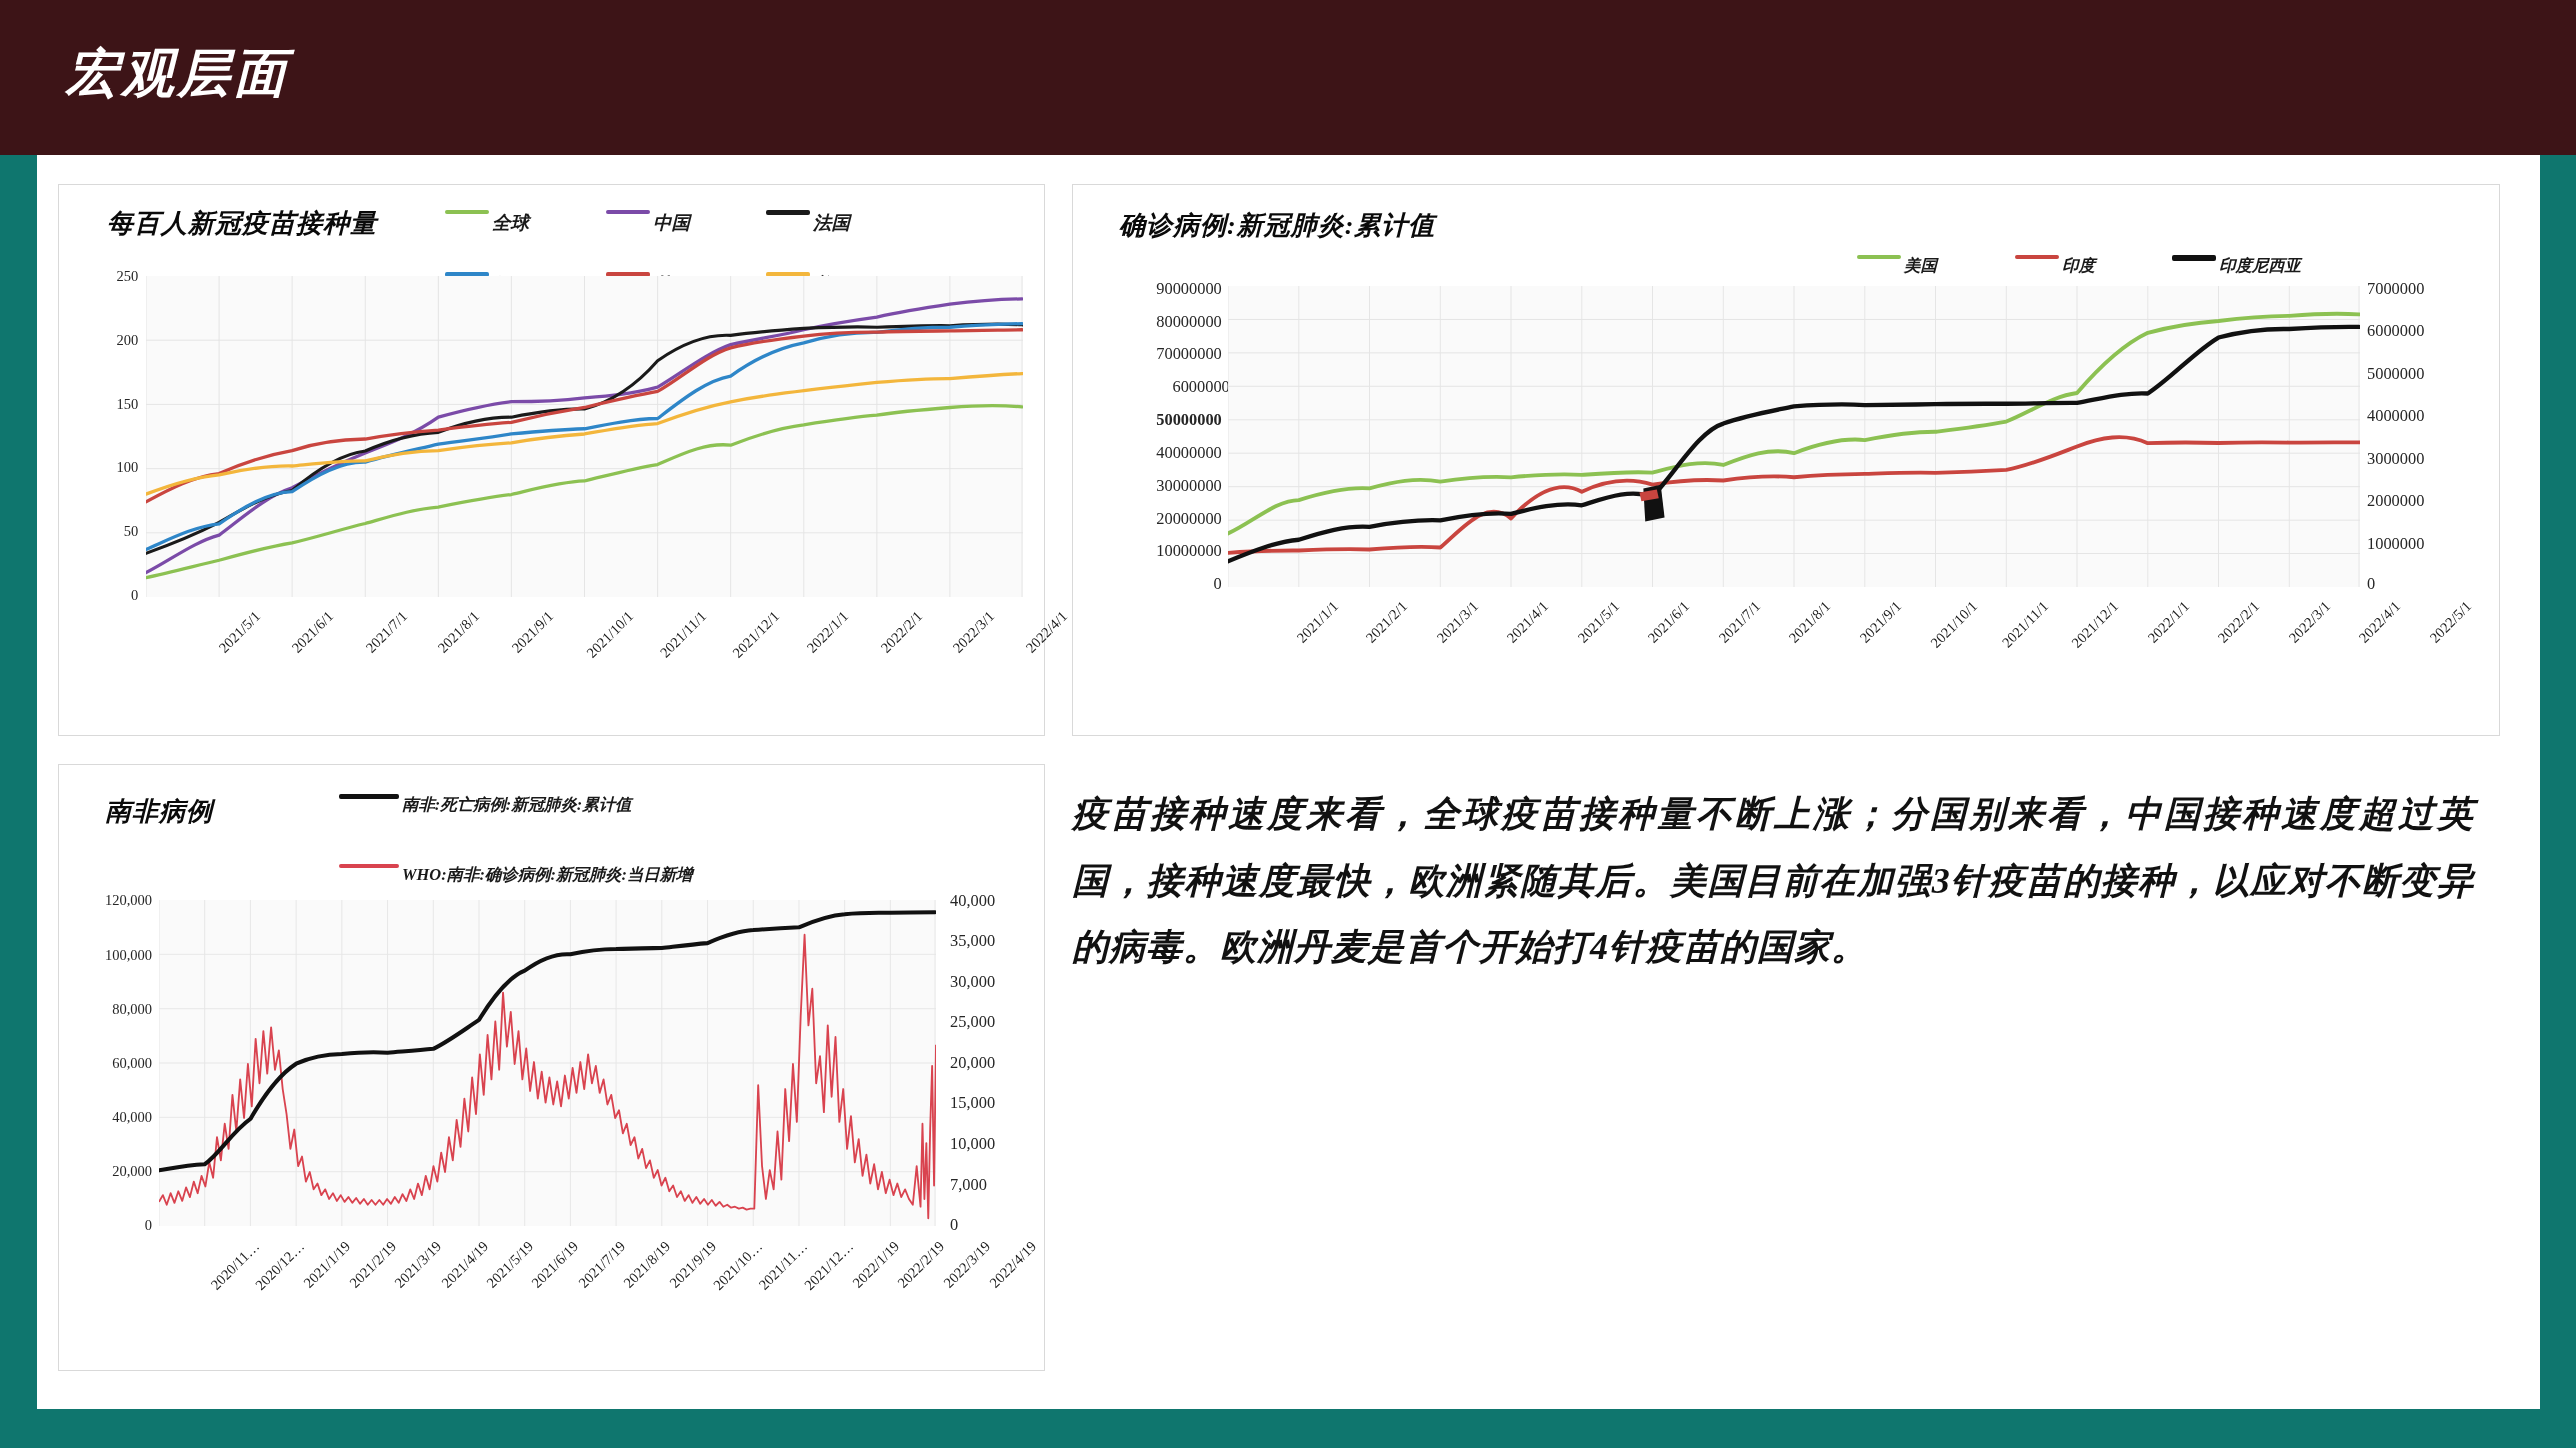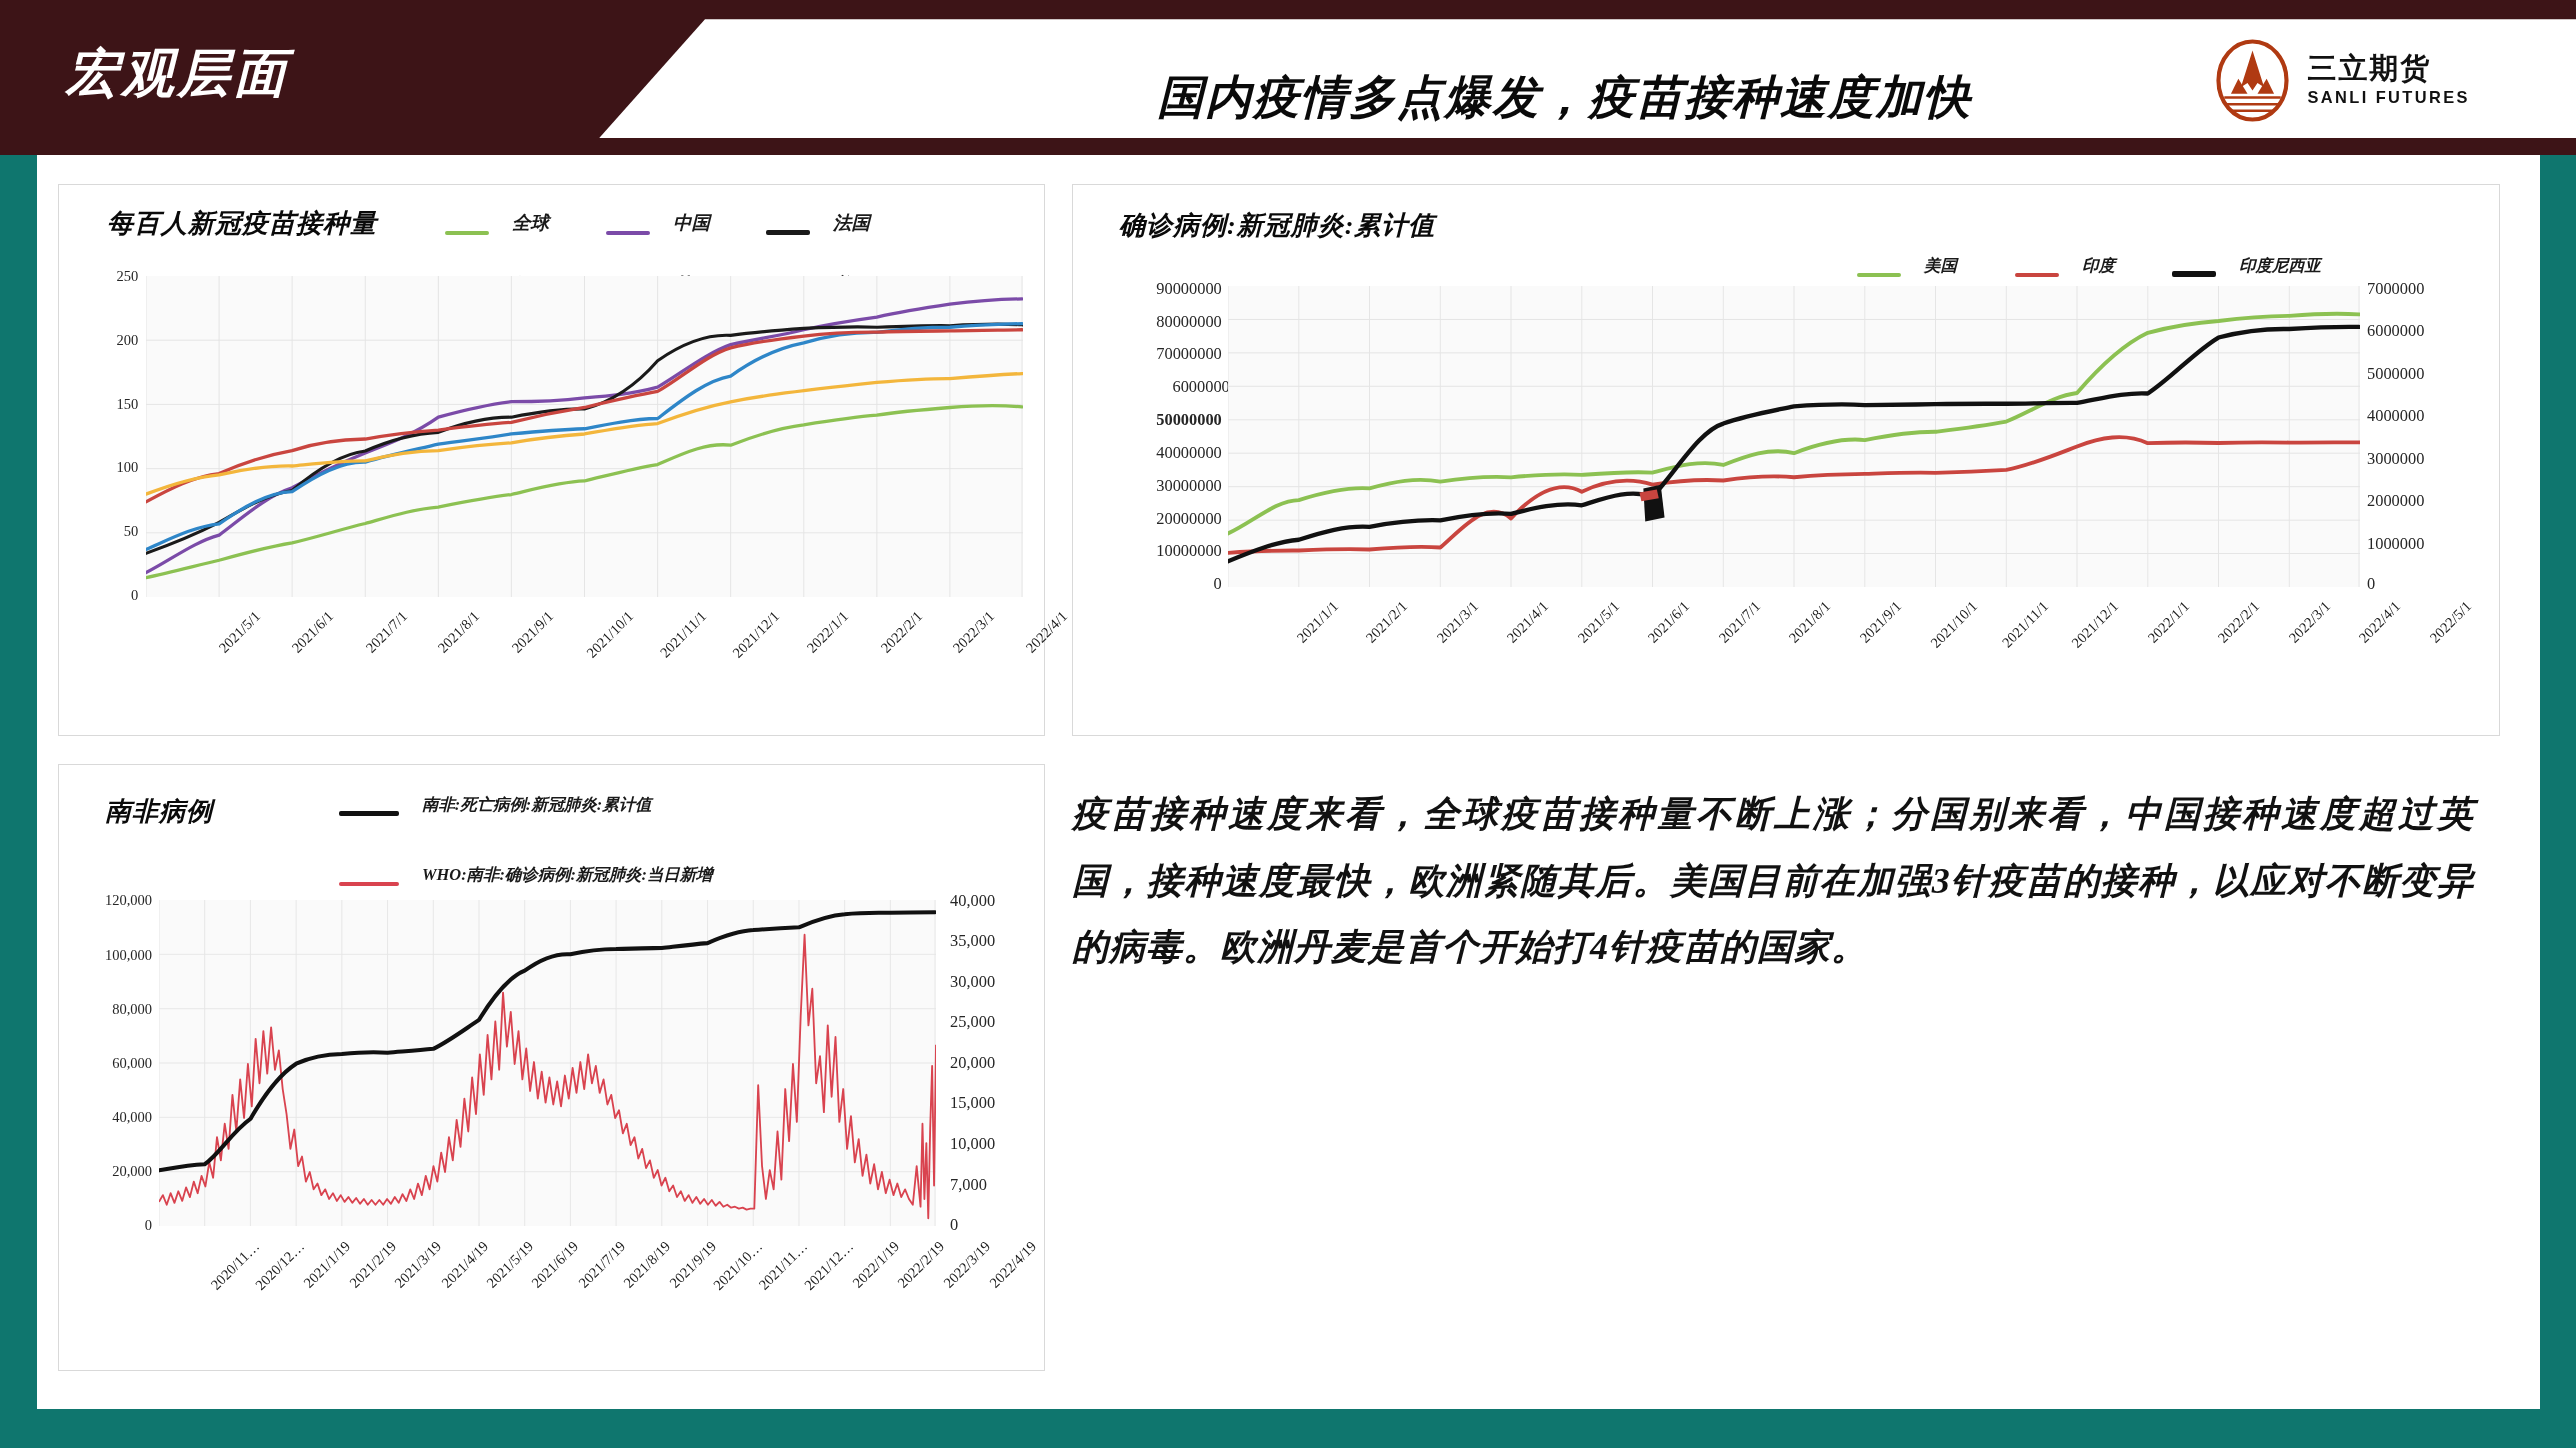--- a/index.html
+++ b/index.html
@@ -51,21 +51,21 @@
   #panel-sa      { left: 21px;  top: 609px; width: 987px; height: 607px; }
 
   .chart-title {
     position: absolute;
     font-size: 26px; font-weight: bold; color: #0A0A0A;
     font-family: "Liberation Serif", "DejaVu Serif", serif; font-style: italic;
     letter-spacing: 1px; white-space: nowrap;
   }
 
   
-  .legend-item { position: absolute; display: flex; align-items: flex-end; gap: 23px; white-space: nowrap; }
+  .legend-item { position: absolute; display: flex; align-items: flex-start; gap: 3px; white-space: nowrap; }
   .legend-swatch { display: block; width: 44px; height: 3.9px; border-radius: 1.9px; }
   .legend-label { font-size: 18.4px; color: #1a1a1a; font-family: "Liberation Serif", "DejaVu Serif", serif; font-style: italic; font-weight: bold; }
   .legend-label.small { font-size: 16.4px; }
 
   .plot { position: absolute; background: #FBFBFB; }
   .plot svg { display: block; width: 100%; height: 100%; }
 
   .axis-label {
     position: absolute; font-size: 14.5px; color: #262626;
     font-family: "Liberation Serif", "DejaVu Serif", serif;
@@ -91,40 +91,20 @@
   }
   #commentary-black { left: 1035px; top: 626px; color: #111111; }
   #commentary-red   { left: 1035px; top: 956px; color: #E8231A; }
 </style>
 </head>
 <body>
 <div id="page">
 
 <div id="header">
   <div id="header-section-label">宏观层面</div>
-  <div id="header-banner">
-    <div id="header-title">国内疫情多点爆发，疫苗接种速度加快</div>
-    <div id="brand-logo">
-      <span id="brand-mark">
-        <svg viewBox="0 0 100 100" width="83" height="83" aria-hidden="true">
-          <ellipse cx="50" cy="50" rx="41" ry="47" fill="none" stroke="#B03A12" stroke-width="5"></ellipse>
-          <path d="M50 14 L64 58 L56 53 L50 62 L44 53 L36 58 Z" fill="#B03A12"></path>
-          <path d="M24 66 L33 48 L44 66 Z" fill="#B03A12"></path>
-          <path d="M76 66 L67 48 L56 66 Z" fill="#B03A12"></path>
-          <path d="M16 69 L84 69 L84 72 L16 72 Z" fill="#B03A12"></path>
-          <path d="M19 77 L81 77 L81 80 L19 80 Z" fill="#B03A12"></path>
-          <path d="M24 85 L76 85 L76 88 L24 88 Z" fill="#B03A12"></path>
-        </svg>
-      </span>
-      <span id="brand-text">
-        <span id="brand-cn">三立期货</span>
-        <span id="brand-en">SANLI FUTURES</span>
-      </span>
-    </div>
-  </div>
 </div>
 
 <div id="sheet">
 
   <div class="panel" id="panel-vaccine">
     <div class="chart-title" style="left:48px; top:21px;">每百人新冠疫苗接种量</div>
 
     <div class="legend-item" style="left:386px; top:25px;">
       <span class="legend-swatch" style="background:#8CC152"></span>
       <span class="legend-label">全球</span>

